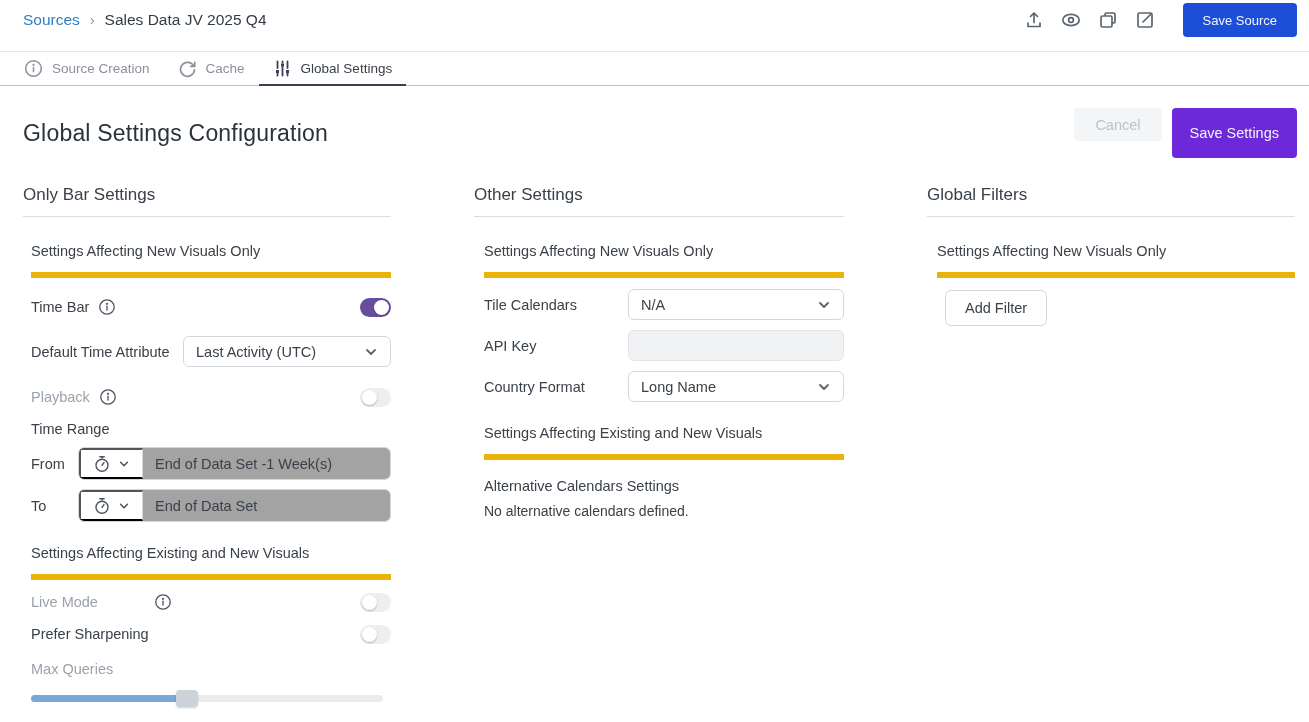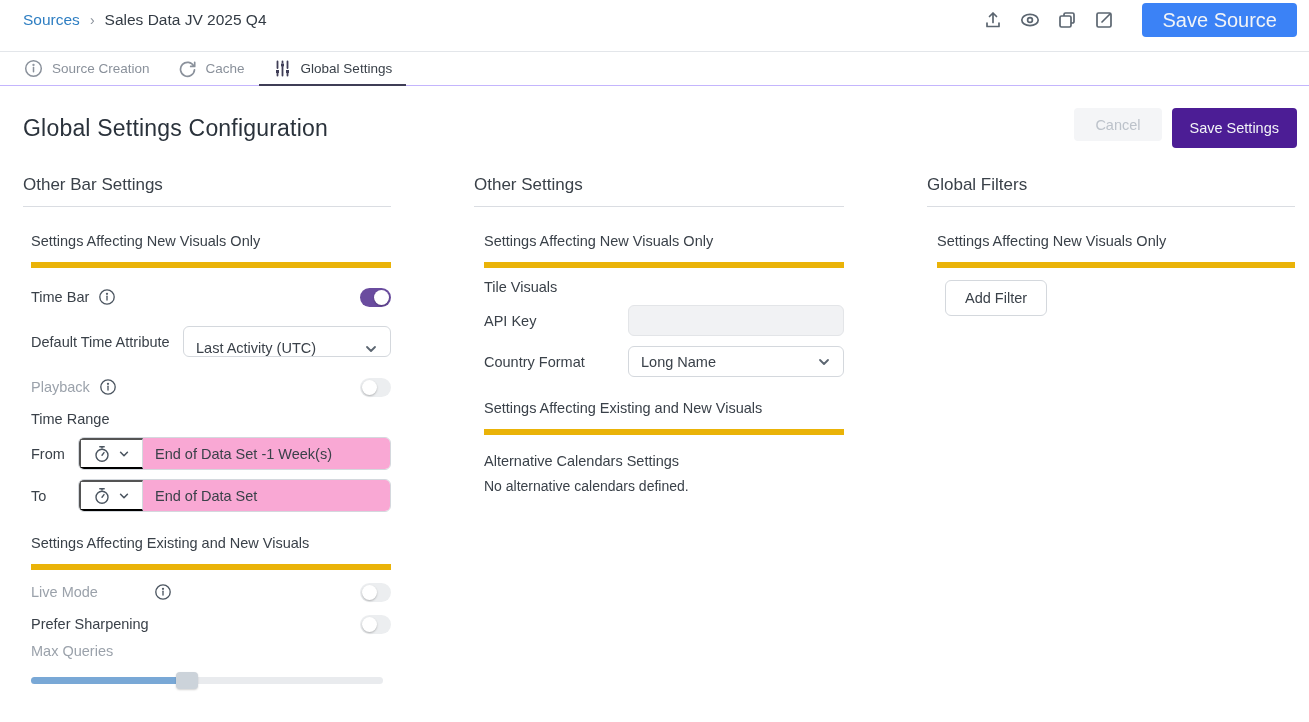--- a/index.html
+++ b/index.html
@@ -16,21 +16,21 @@
     height:52px; display:flex; align-items:center;
     padding:0 12px 11px 23px; border-bottom:1px solid #e3e6ea;
   }
   .crumb-root { color:#2e7ec2; font-size:15.5px; text-decoration:none; cursor:pointer; }
   .crumb-sep { color:#8a919b; font-size:14px; margin:0 10px; }
   .crumb-cur { color:#333b44; font-size:15.5px; }
   .top-actions { margin-left:auto; display:flex; align-items:center; gap:15px; }
   .icon-btn { width:22px; height:22px; color:#5b6570; cursor:pointer; background:none; border:none; padding:0; }
   .btn { border:none; border-radius:4px; font-family:inherit; cursor:default; }
   .btn-disabled-primary {
-    background:#3b82f6; color:#f2f4f7; font-size:20px;
+    background:#1d4ed8; color:#f2f4f7; font-size:13px;
     height:34px; padding:0 20px; margin-left:12px;
   }
 
   
   .tabbar {
     height:34px; display:flex; align-items:stretch;
     padding-left:10px; border-bottom:1px solid #c4b5fd;
   }
   .tab {
     display:flex; align-items:center; gap:9px; padding:0 14px;
@@ -41,21 +41,21 @@
   .tab.active .t-ico { color:#3f3d56; }
   .tab.active::after {
     content:""; position:absolute; left:0; right:0; bottom:-1px; height:2px; background:#3f3d56;
   }
 
   
   .title-row { display:flex; align-items:center; padding:22px 12px 0 23px; }
   .page-title { font-size:23px; font-weight:500; color:#2a323b; margin:0; letter-spacing:.2px; }
   .title-actions { margin-left:auto; display:flex; gap:10px; }
   .btn-cancel { background:#f4f5f7; color:#bcc2ca; font-size:14.5px; height:33px; padding:0 21px; border-radius:4px; }
-  .btn-save { background:#4c1d95; color:#f2f4f7; font-size:14.5px; height:40px; padding:0 18px; border-radius:4px; }
+  .btn-save { background:#6d28d9; color:#f2f4f7; font-size:14.5px; height:50px; padding:0 18px; border-radius:4px; }
 
   
   .cols {
     display:grid; grid-template-columns:368px 370px 368px; column-gap:83px;
     padding:27px 0 0 23px;
   }
   .section-title {
     font-size:17px; font-weight:400; color:#3a4149; margin:0;
     padding-bottom:11px; border-bottom:1px solid #dadde2;
   }
@@ -91,21 +91,21 @@
   .range-group {
     flex:1; display:flex; align-items:stretch; height:33px;
     border:1px solid #d4d8dd; border-radius:6px; overflow:hidden; background:#fff;
   }
   .range-ico-btn {
     width:64px; display:flex; align-items:center; justify-content:center; gap:7px;
     border-right:1px solid #d4d8dd; color:#4b5560; cursor:pointer; background:#fff;
   }
   .range-input {
     flex:1; border:none; outline:none; font-family:inherit; font-size:14.5px;
-    color:#3a4149; padding:0 12px; background:#f9a8d4;
+    color:#3a4149; padding:0 12px; background:#a3a3a3;
   }
 
   .btn-outline {
     background:#fff; border:1px solid #d4d8dd; border-radius:6px;
     font-size:14.5px; color:#3a4149; height:36px; padding:0 19px; cursor:pointer;
   }
 
   
   .slider-wrap { margin:12px 8px 0 8px; position:relative; height:18px; }
   .slider-track { position:absolute; left:0; right:0; top:6px; height:7px; border-radius:4px; background:#e9ebee; }
@@ -211,41 +211,41 @@
   <h1 class="page-title">Global Settings Configuration</h1>
   <div class="title-actions">
     <button class="btn btn-cancel" disabled="">Cancel</button>
     <button class="btn btn-save" disabled="">Save Settings</button>
   </div>
 </div>
 
 <div class="cols">
 
   <div>
-    <h2 class="section-title">Other Bar Settings</h2>
+    <h2 class="section-title">Only Bar Settings</h2>
 
     <div class="subhead">Settings Affecting New Visuals Only</div>
 
     <div class="row" style="margin-top:14px; height:30px;">
       <span class="lbl">Time Bar</span>
       <span class="info-ico">
         <svg width="18" height="18" viewBox="0 0 19 19" fill="none" stroke="currentColor" stroke-width="1.4" stroke-linecap="round">
           <circle cx="9.5" cy="9.5" r="7.6"></circle>
             <path d="M9.5 8.7v4"></path>
             <circle cx="9.5" cy="6.1" r="0.5" fill="currentColor"></circle>
         </svg>
       </span>
       <span class="toggle on">
           <span class="knob"></span>
         </span>
     </div>
 
     <div class="row" style="margin-top:6px; min-height:47px;">
       <span class="lbl" style="width:140px; line-height:30px;">Default Time Attribute</span>
-      <div class="select" style="width:208px; margin-left:auto;align-items:flex-end;">
+      <div class="select" style="width:208px; margin-left:auto;">
         <span class="sel-val">Last Activity (UTC)</span>
         <span class="chev">
           <svg width="14" height="14" viewBox="0 0 14 14" fill="none" stroke="currentColor" stroke-width="1.8" stroke-linecap="round" stroke-linejoin="round">
               <path d="M3 5l4 4 4-4"></path>
             </svg>
         </span>
       </div>
     </div>
 
     <div class="row" style="margin-top:7px; height:30px;">
@@ -327,39 +327,49 @@
         </span>
     </div>
 
     <div class="row" style="margin-top:4px; height:28px;">
       <span class="lbl">Prefer Sharpening</span>
       <span class="toggle off">
           <span class="knob"></span>
         </span>
     </div>
 
-    <div class="row" style="margin-top:5px;">
+    <div class="row" style="margin-top:13px;">
       <span class="lbl lbl-dim">Max Queries</span>
     </div>
 
     <div class="slider-wrap">
       <div class="slider-track"></div>
       <div class="slider-fill" style="width:44.4%;"></div>
       <div class="slider-handle" style="left:calc(44.4% - 11px);"></div>
     </div>
 
   </div>
 
   <div>
     <h2 class="section-title">Other Settings</h2>
 
     <div class="subhead" style="margin-left:10px;">Settings Affecting New Visuals Only</div>
 
     <div class="frow" style="margin-top:11px;">
-      <span class="flbl">Tile Visuals</span>
+      <span class="flbl">Tile Calendars</span>
+      <div class="fctl">
+        <div class="select">
+          <span class="sel-val">N/A</span>
+          <span class="chev">
+            <svg width="14" height="14" viewBox="0 0 14 14" fill="none" stroke="currentColor" stroke-width="1.8" stroke-linecap="round" stroke-linejoin="round">
+                <path d="M3 5l4 4 4-4"></path>
+              </svg>
+          </span>
+        </div>
+      </div>
     </div>
 
     <div class="frow">
       <span class="flbl">API Key</span>
       <div class="fctl">
         <input class="text-input" value="" style="">
       </div>
     </div>
 
     <div class="frow">

